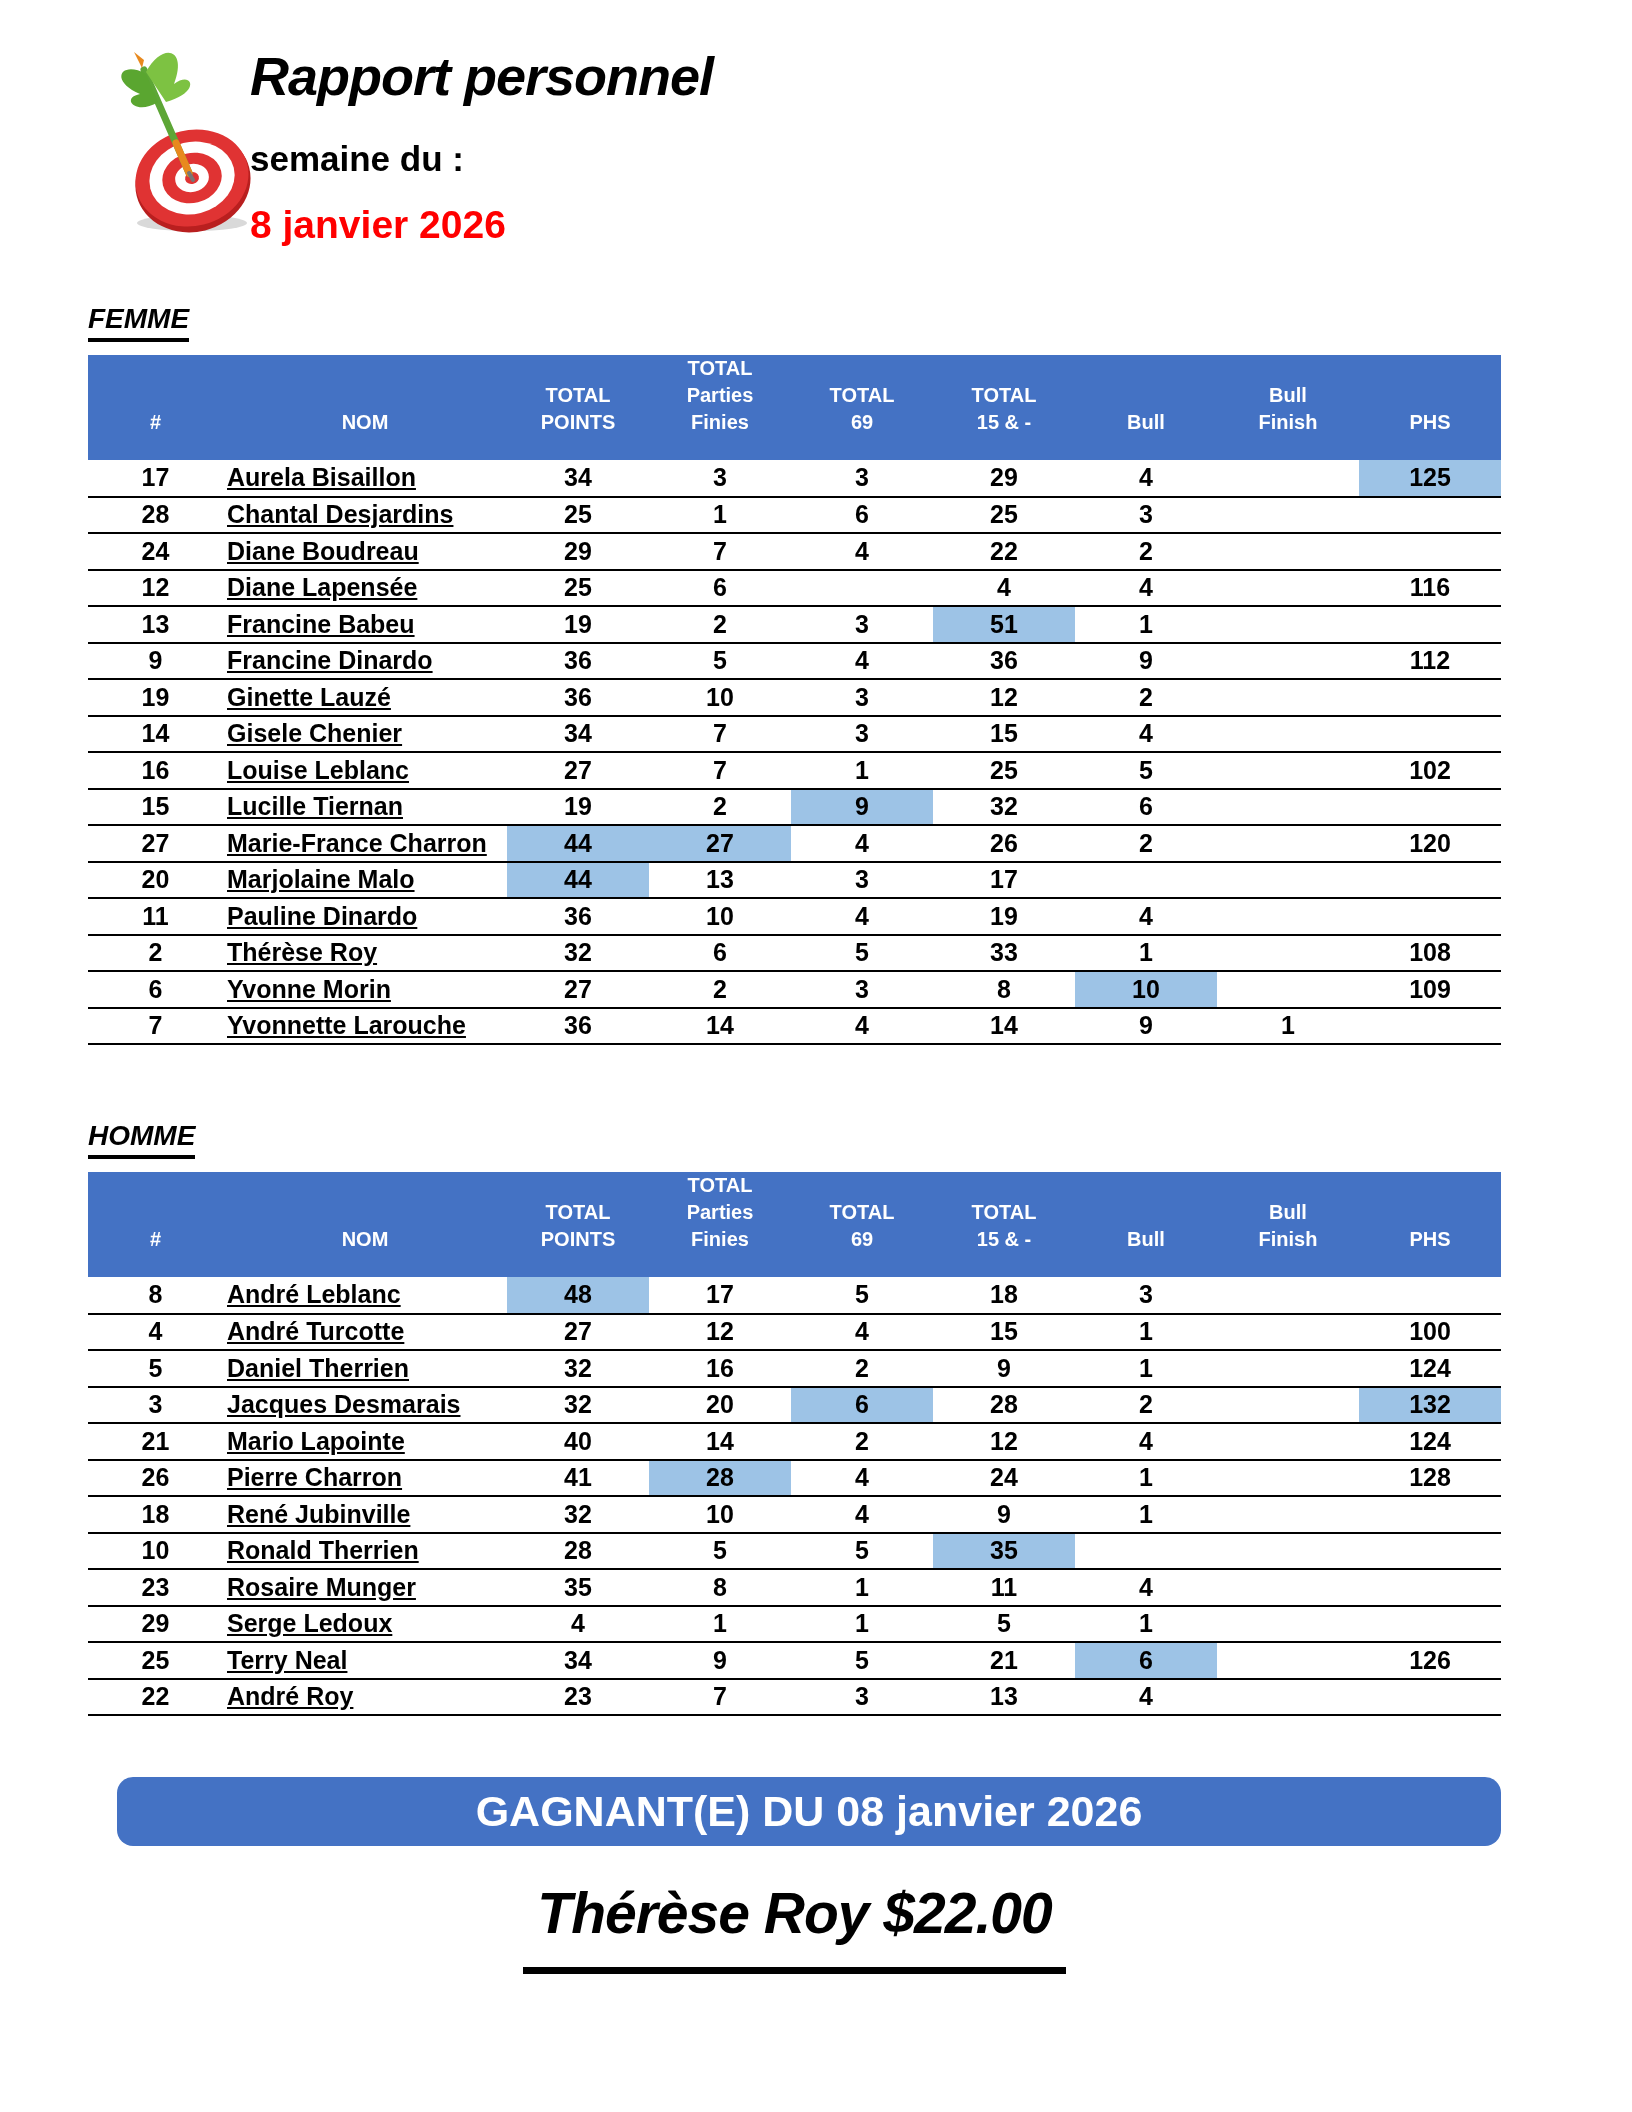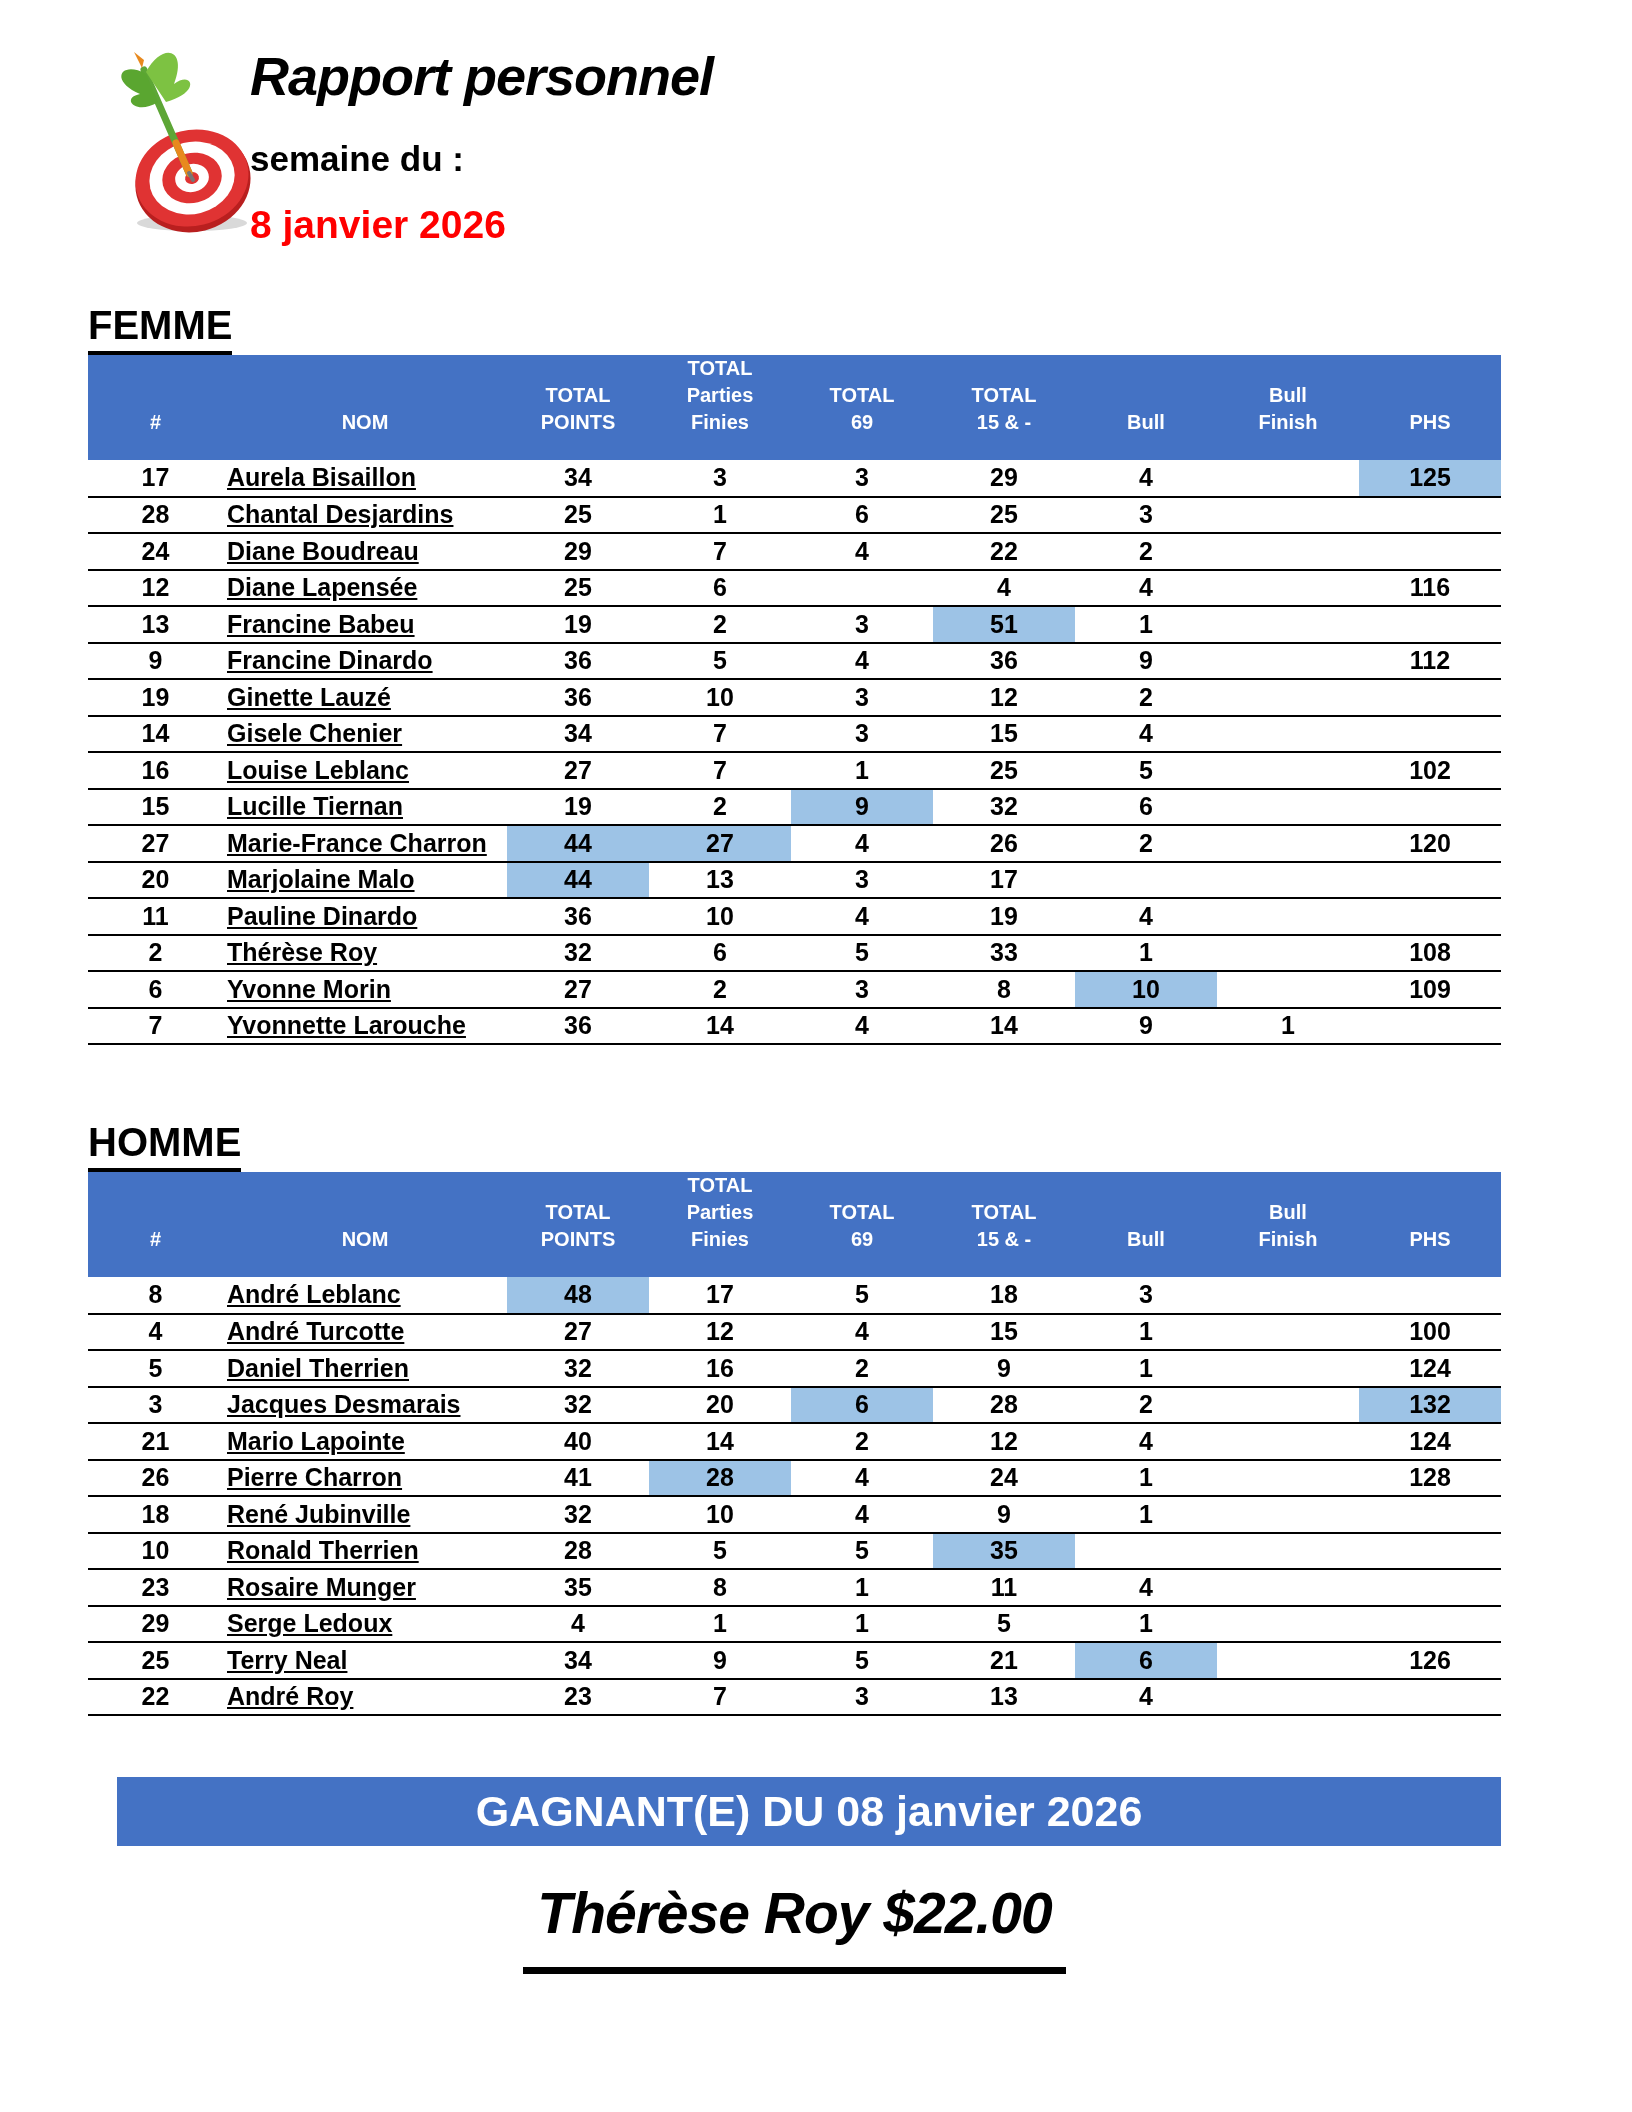--- a/index.html
+++ b/index.html
@@ -34,21 +34,21 @@
   .subtitle {
     font-size:35px; font-weight:700; line-height:46px; margin-top:28px;
   }
   .date {
     font-size:39px; font-weight:700; line-height:46px; margin-top:20px;
     color:var(--date-color);
   }
 
   
   .section-heading {
-    position:absolute; left:88px; font-size:40px; font-weight:700;
+    position:absolute; left:88px; font-size:28px; font-weight:700;font-style:italic;
   }
   .section-heading span {
     display:inline-block; border-bottom:4px solid #000; padding-bottom:3px;
   }
   #femme-heading { top:303px; }
   #homme-heading { top:1120px; }
 
   
   table.report {
     position:absolute; left:88px; width:1413px;
@@ -79,21 +79,21 @@
   table.report th:nth-child(6), table.report td:nth-child(6) { width:142px; }
   table.report th:nth-child(7), table.report td:nth-child(7) { width:142px; }
   table.report th:nth-child(8), table.report td:nth-child(8) { width:142px; }
   table.report th:nth-child(9), table.report td:nth-child(9) { width:142px; }
 
   
   .banner {
     position:absolute; left:117px; top:1777px; width:1384px; height:69px;
     background:var(--banner-bg); color:#fff;
     display:flex; align-items:center; justify-content:center;
-    font-size:43px; font-weight:700;
+    font-size:43px; font-weight:700;border-radius:16px;
   }
   .winner {
     position:absolute; left:88px; top:1880px; width:1413px; text-align:center;
   }
   .winner span {
     display:inline-block; font-size:57px; font-weight:700; font-style:italic;
     border-bottom:7px solid #000; padding:0 14px 21px 14px;
     letter-spacing:-1px;
     text-align:right;
   }

